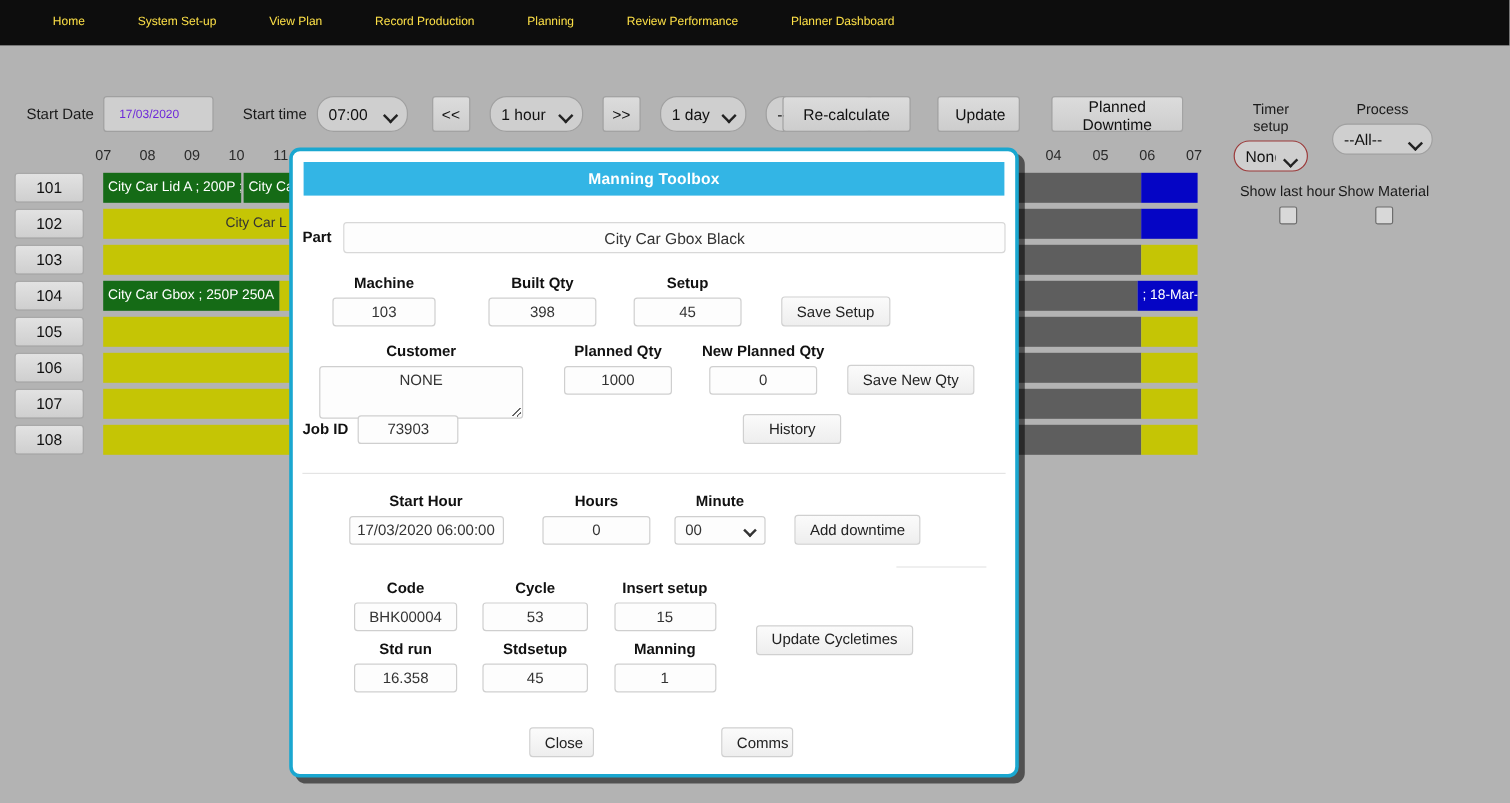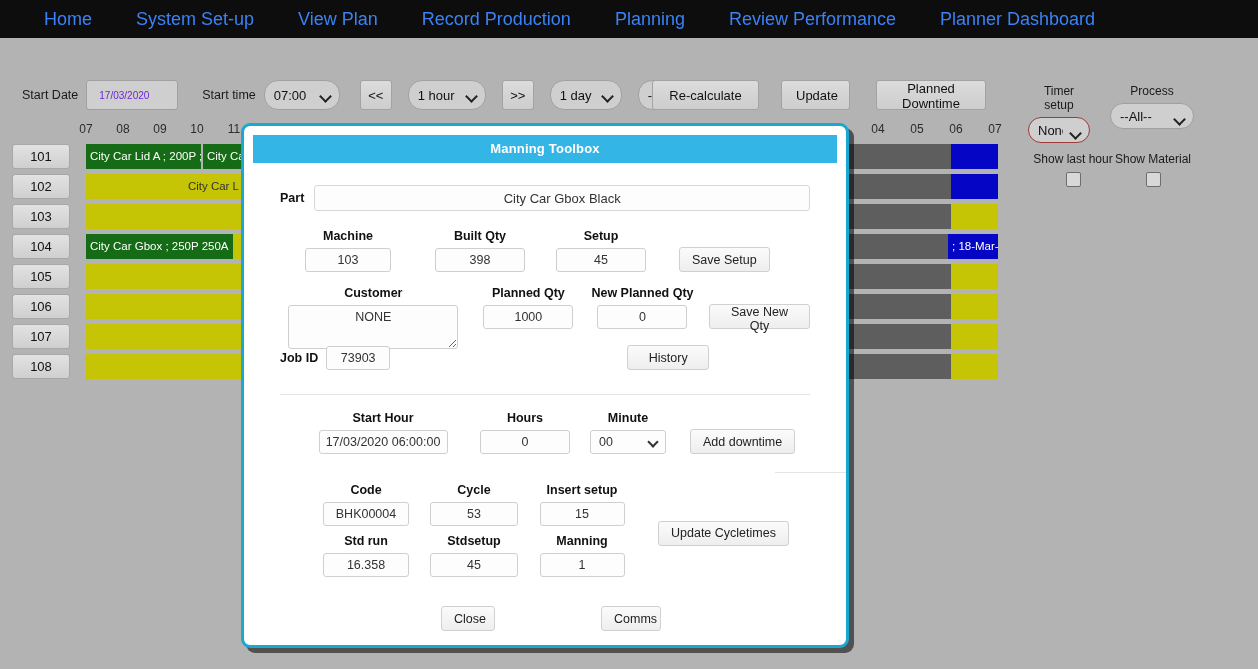--- a/index.html
+++ b/index.html
@@ -17,22 +17,22 @@
   
   .navbar {
     height: 38px;
     background: #0d0d0d;
     display: flex;
     align-items: center;
     padding-left: 22px;
     gap: 0;
   }
   .navbar .nav-item {
-    color: #3b82f6;
-    font-size: 18px;
+    color: #fde047;
+    font-size: 10px;
     padding: 0 22px;
     line-height: 38px;
     white-space: nowrap;
     cursor: pointer;
   }
 
   
   .toolbar {
     position: absolute;
     top: 38px; left: 0; right: 0; height: 80px;
@@ -147,21 +147,21 @@
     margin: 9px 9px 0 9px;
     height: 28px;
     background: #33b5e5;
     color: #fff;
     font-size: 13px;
     font-weight: bold;
     text-align: center;
     line-height: 28px;
     letter-spacing: .2px;
   }
-  .modal-body { padding: 0 36px; position: relative; }
+  .modal-body { padding: 0 8px; position: relative; }
 
   .m-field {
     background: #fdfdfd;
     border: 1px solid #cfcfcf;
     border-radius: 3px;
     height: 24px;
     text-align: center;
     font-family: "Liberation Sans", sans-serif;
     font-size: 12.5px;
     color: #333;
@@ -470,21 +470,21 @@
       </div>
       <div class="col" style="width:120px;margin-left:6px;margin-bottom:20px;">
         <span class="m-label">New Planned Qty</span>
         <input class="m-field" style="width: 90px;" value="0">
       </div>
       <button class="m-btn" style="margin-left:10px;margin-bottom:20px;">Save New Qty</button>
     </div>
 
     <div style="display:flex;align-items:center;margin-top:-4px;">
       <span class="m-label" style="font-weight:bold;">Job ID</span>
-      <input class="m-field" style="width: 64px; margin-left: 8px;" value="73903">
+      <input class="m-field" style="width: 84px; margin-left: 8px;" value="73903">
       <button class="m-btn" style="margin-left:237px;width:82px;">History</button>
     </div>
 
     <div class="hsep" style="margin-top:24px;"></div>
 
     <div class="grid-row" style="margin-top:16px;padding-left:38px;">
       <div class="col" style="width:130px;">
         <span class="m-label">Start Hour</span>
         <input class="m-field" style="width: 129px;" value="17/03/2020 06:00:00">
       </div>

